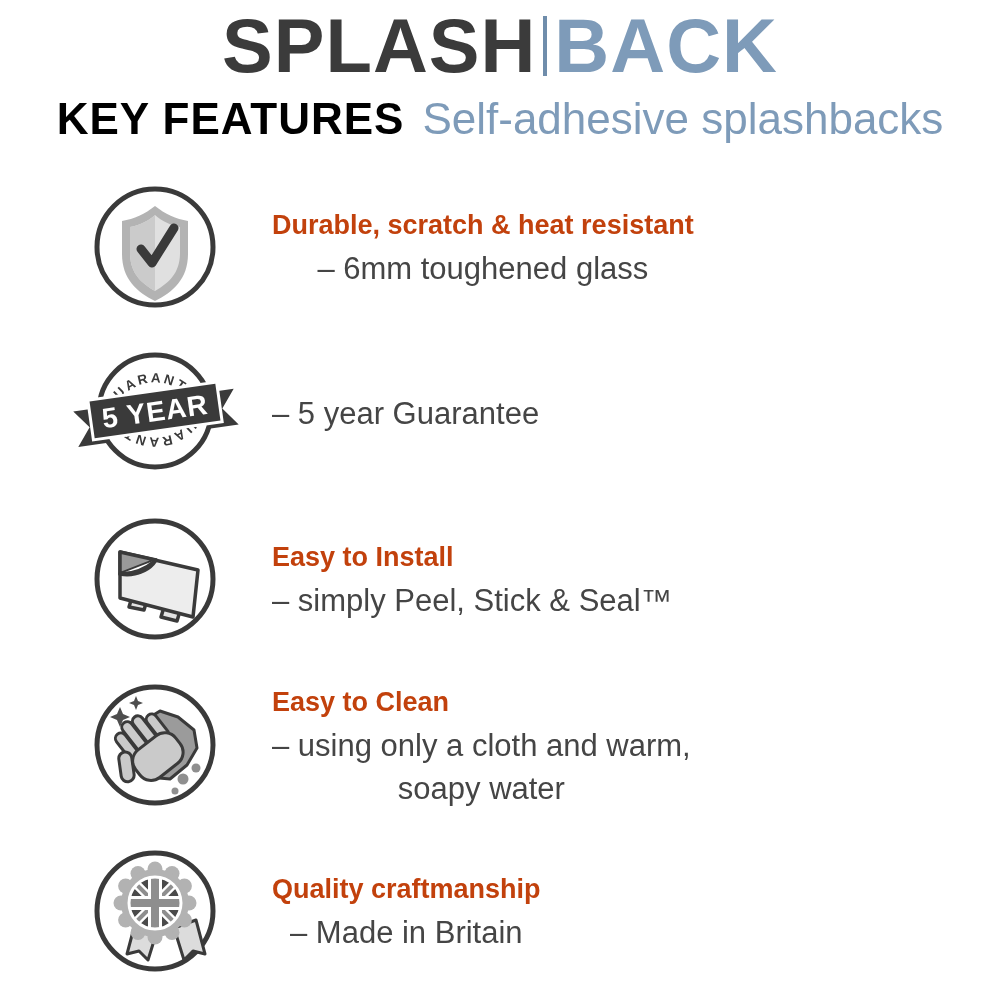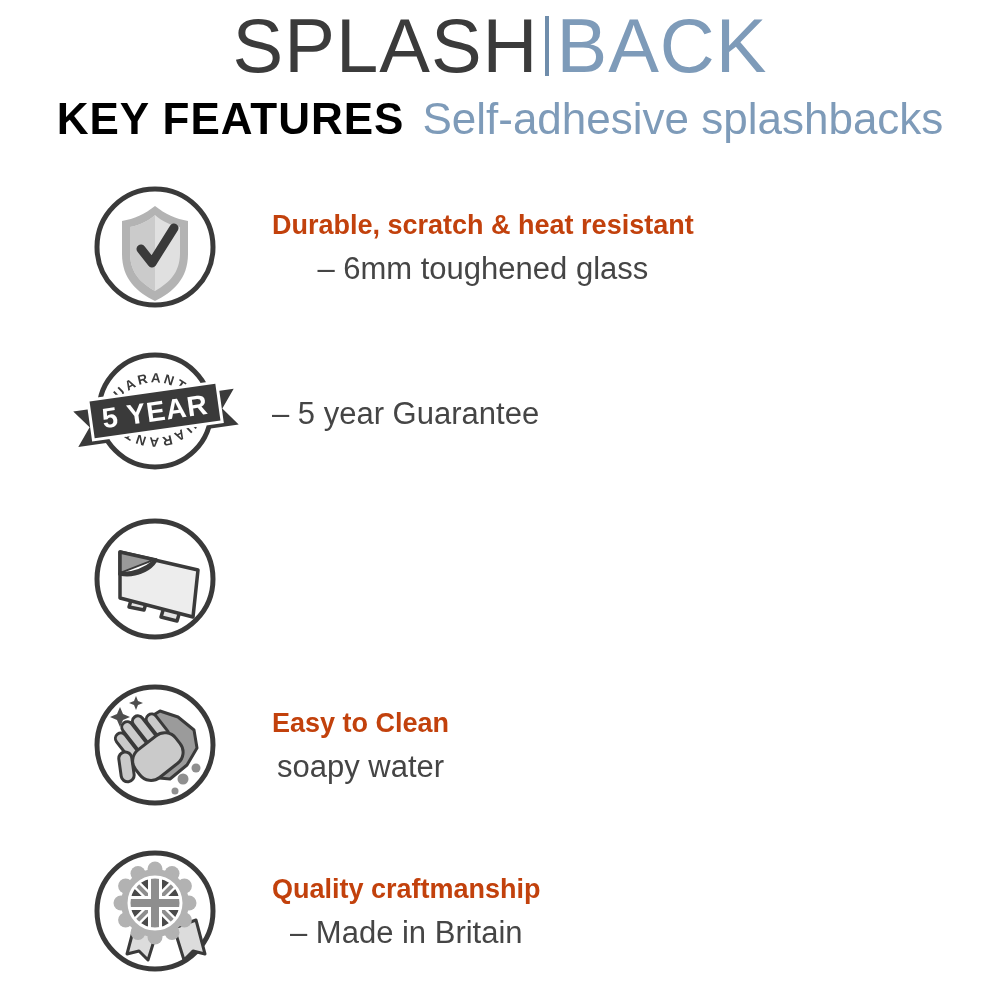--- a/index.html
+++ b/index.html
@@ -9,21 +9,21 @@
     font-family: "Liberation Sans", sans-serif;
     overflow: hidden;
   }
   .page { width: 1000px; height: 1000px; background: #fff; }
 
   
   .logo {
     padding-top: 4px;
     text-align: center;
     font-size: 76px;
-    font-weight: normal;
+    font-weight: bold;
     letter-spacing: 1px;
     line-height: 1.1;
     white-space: nowrap;
   }
   .logo-splash { color: #3b3b3b; }
   .logo-back   { color: #7e9bb9; }
   .logo-divider {
     display: inline-block;
     width: 4px; height: 60px;
     background: #6f8dab;
@@ -135,20 +135,24 @@
           <g stroke="#3a3a3a" stroke-width="3.5" stroke-linejoin="round">
             <polygon points="42,83 57,86 54,96 39,93" fill="#e3e3e3"></polygon>
             <polygon points="74,93 90,97 87,107 71,103" fill="#e3e3e3"></polygon>
             <polygon points="30,38 108,56 103,103 30,84" fill="#ededed"></polygon>
             <polygon points="30,38 66,46 30,60" fill="#9a9a9a"></polygon>
             <path d="M66,46 Q56,62 30,60 Q50,64 66,46 Z" fill="#ffffff"></path>
             <path d="M66,46 Q50,60 30,60" fill="#ffffff"></path>
           </g>
         </svg>
       </div>
+      <div class="text-col">
+        <div class="feature-title">Easy to Install</div>
+        <div class="feature-line">– simply Peel, Stick &amp; Seal™</div>
+      </div>
     </div>
 
     <div class="feature-row">
       <div class="icon-col">
         <svg width="130" height="130" viewBox="0 0 130 130">
           <circle cx="65" cy="65" r="58" fill="#ffffff" stroke="#3a3a3a" stroke-width="5"></circle>
           <path d="M30,27 L33,34 L40,37 L33,40 L30,47 L27,40 L20,37 L27,34 Z" fill="#4d4d4d"></path>
           <path d="M46,16 L48,21 L53,23 L48,25 L46,30 L44,25 L39,23 L44,21 Z" fill="#4d4d4d"></path>
           <path d="M36,62 L52,42 L70,31 L88,37 L104,50 L107,68 L97,85 L80,99 L58,97 L42,82 Z" fill="#9b9b9b" stroke="#3a3a3a" stroke-width="3" stroke-linejoin="round"></path>
           <g transform="rotate(-38 62 78)" fill="#cacaca" stroke="#3a3a3a" stroke-width="3" stroke-linejoin="round">
@@ -159,20 +163,21 @@
             <rect x="30" y="54" width="13" height="30" rx="6.5" transform="rotate(30 36 69)"></rect>
             <rect x="42" y="63" width="51" height="35" rx="14"></rect>
           </g>
           <circle cx="93" cy="99" r="5.5" fill="#8f8f8f"></circle>
           <circle cx="106" cy="88" r="4.5" fill="#8f8f8f"></circle>
           <circle cx="85" cy="111" r="3.5" fill="#8f8f8f"></circle>
         </svg>
       </div>
       <div class="text-col">
         <div class="feature-title">Easy to Clean</div>
+        <div class="feature-line">– using only a cloth and warm,</div>
         <div class="feature-line">soapy water</div>
       </div>
     </div>
 
     <div class="feature-row">
       <div class="icon-col">
         <svg width="130" height="130" viewBox="0 0 130 130">
           <defs>
             <clipPath id="flagClip">
                 <circle cx="65" cy="57" r="26"></circle>

